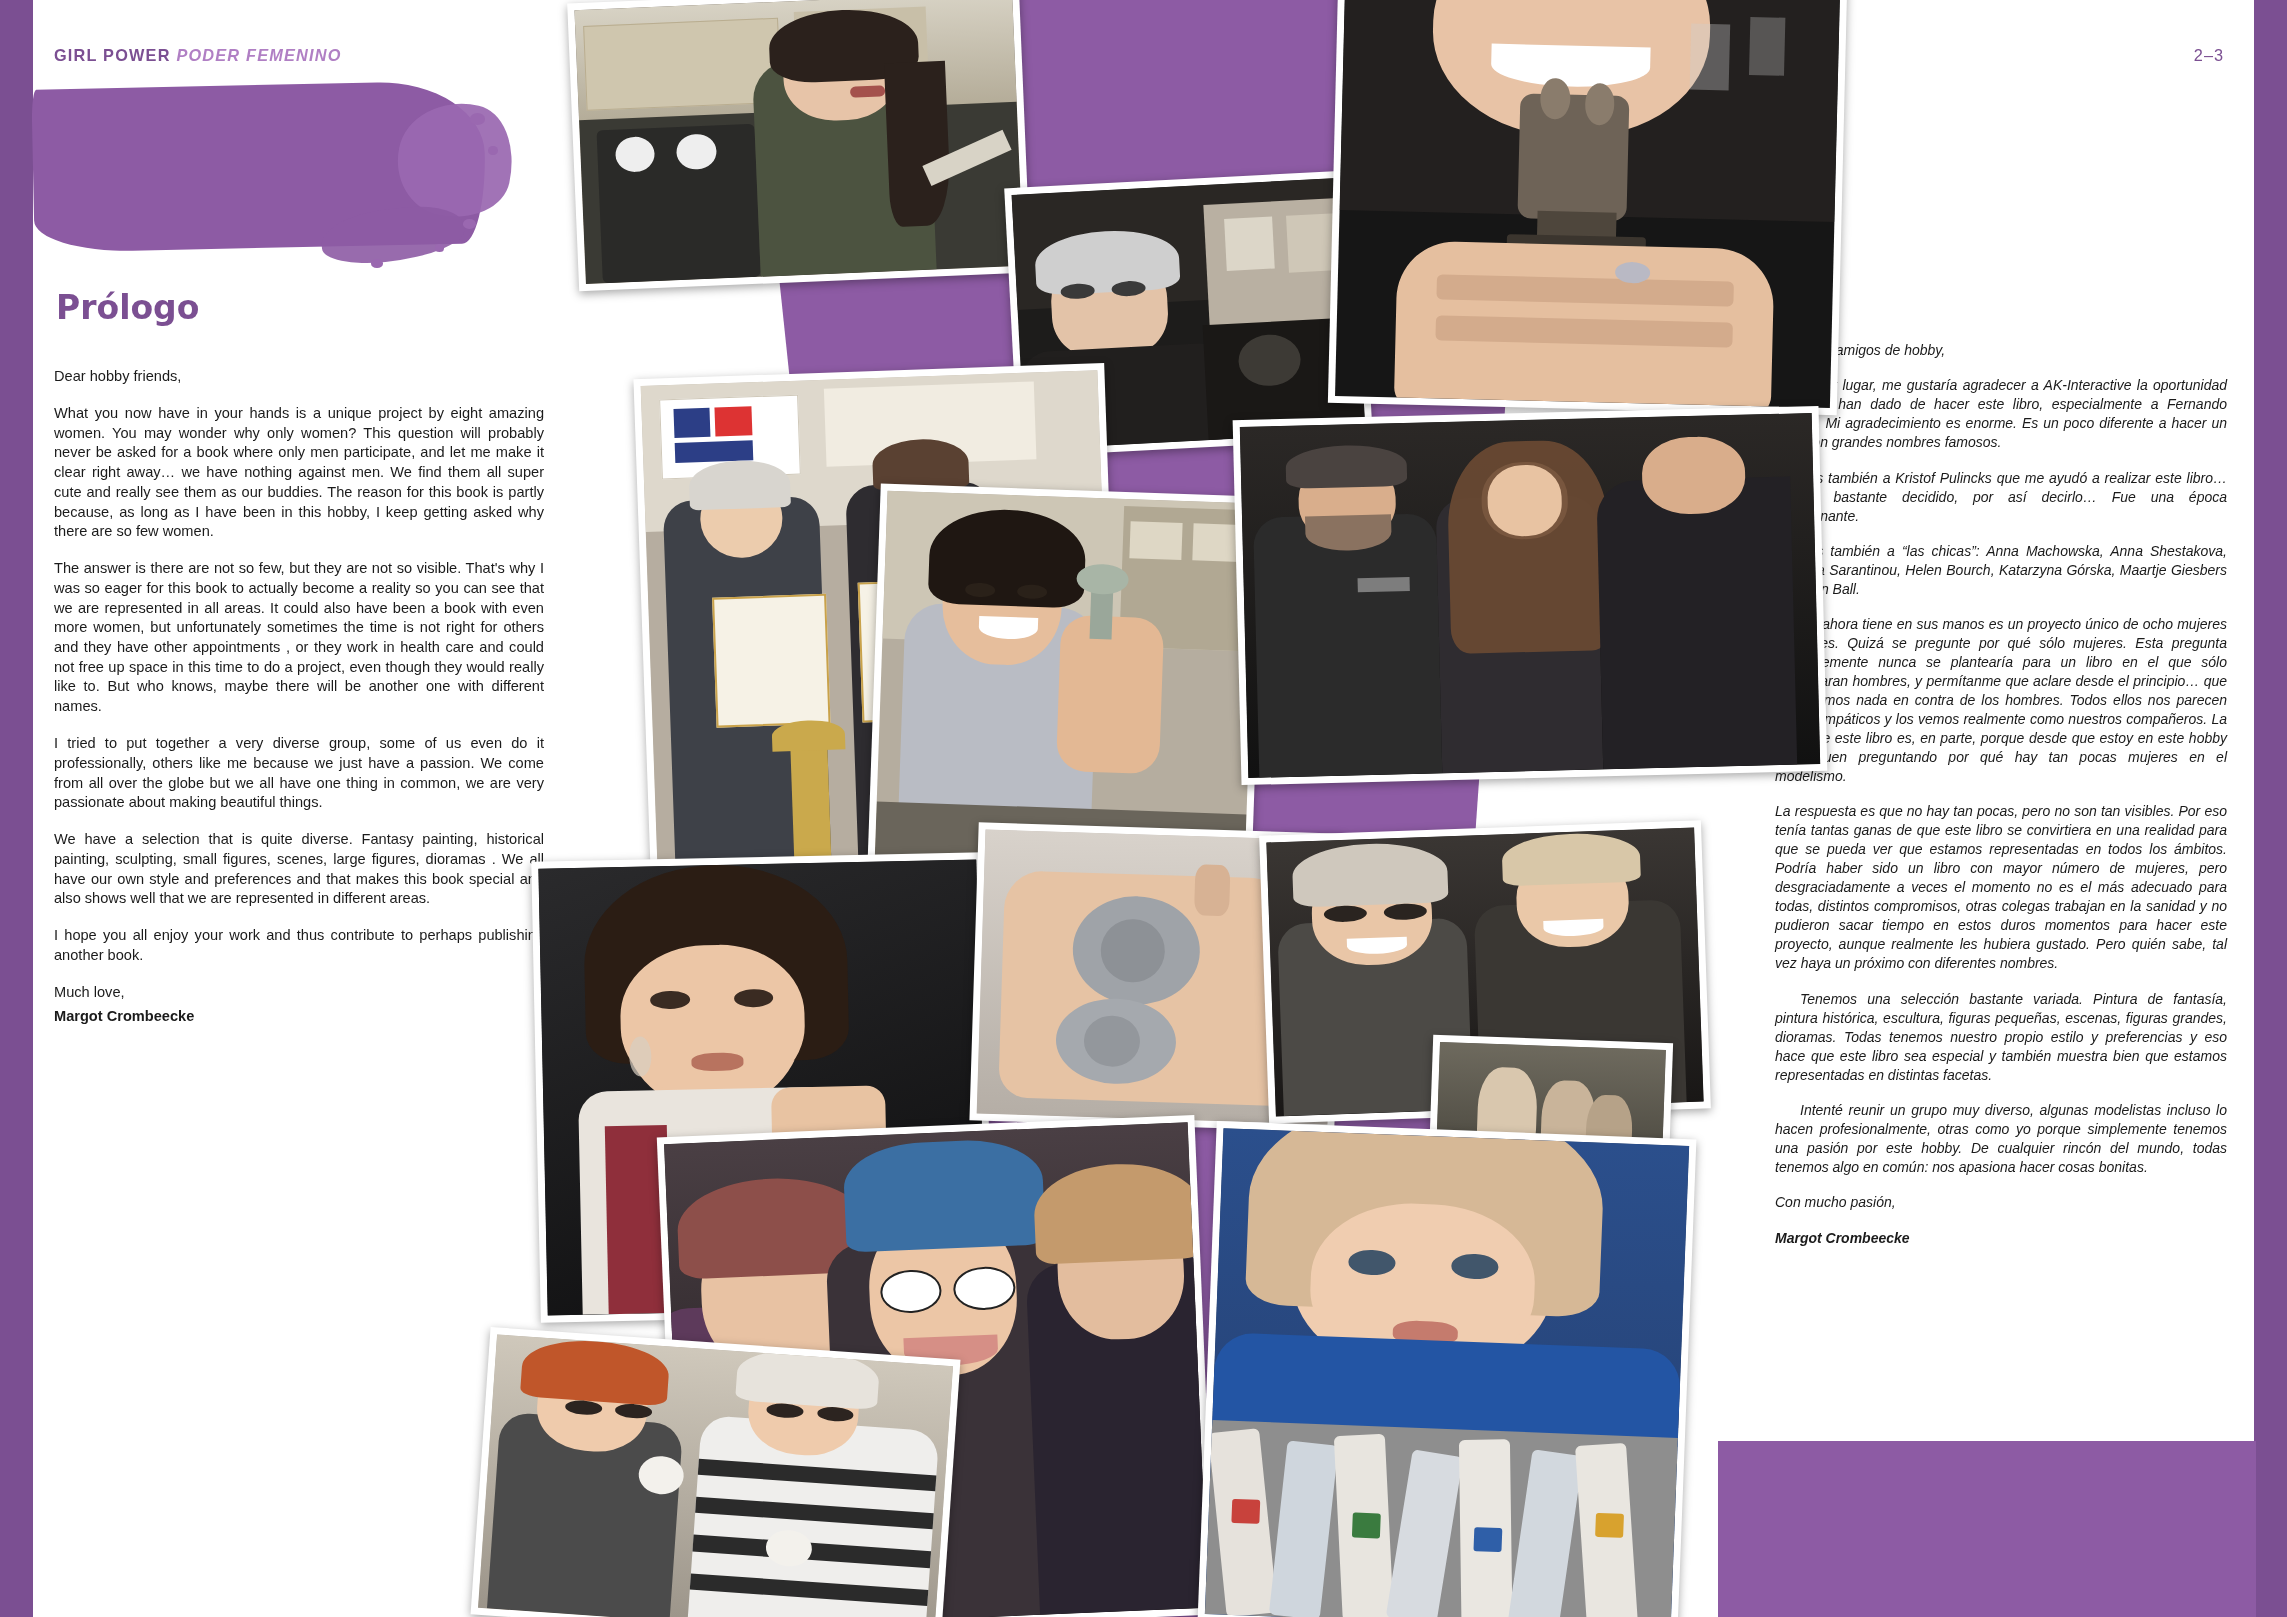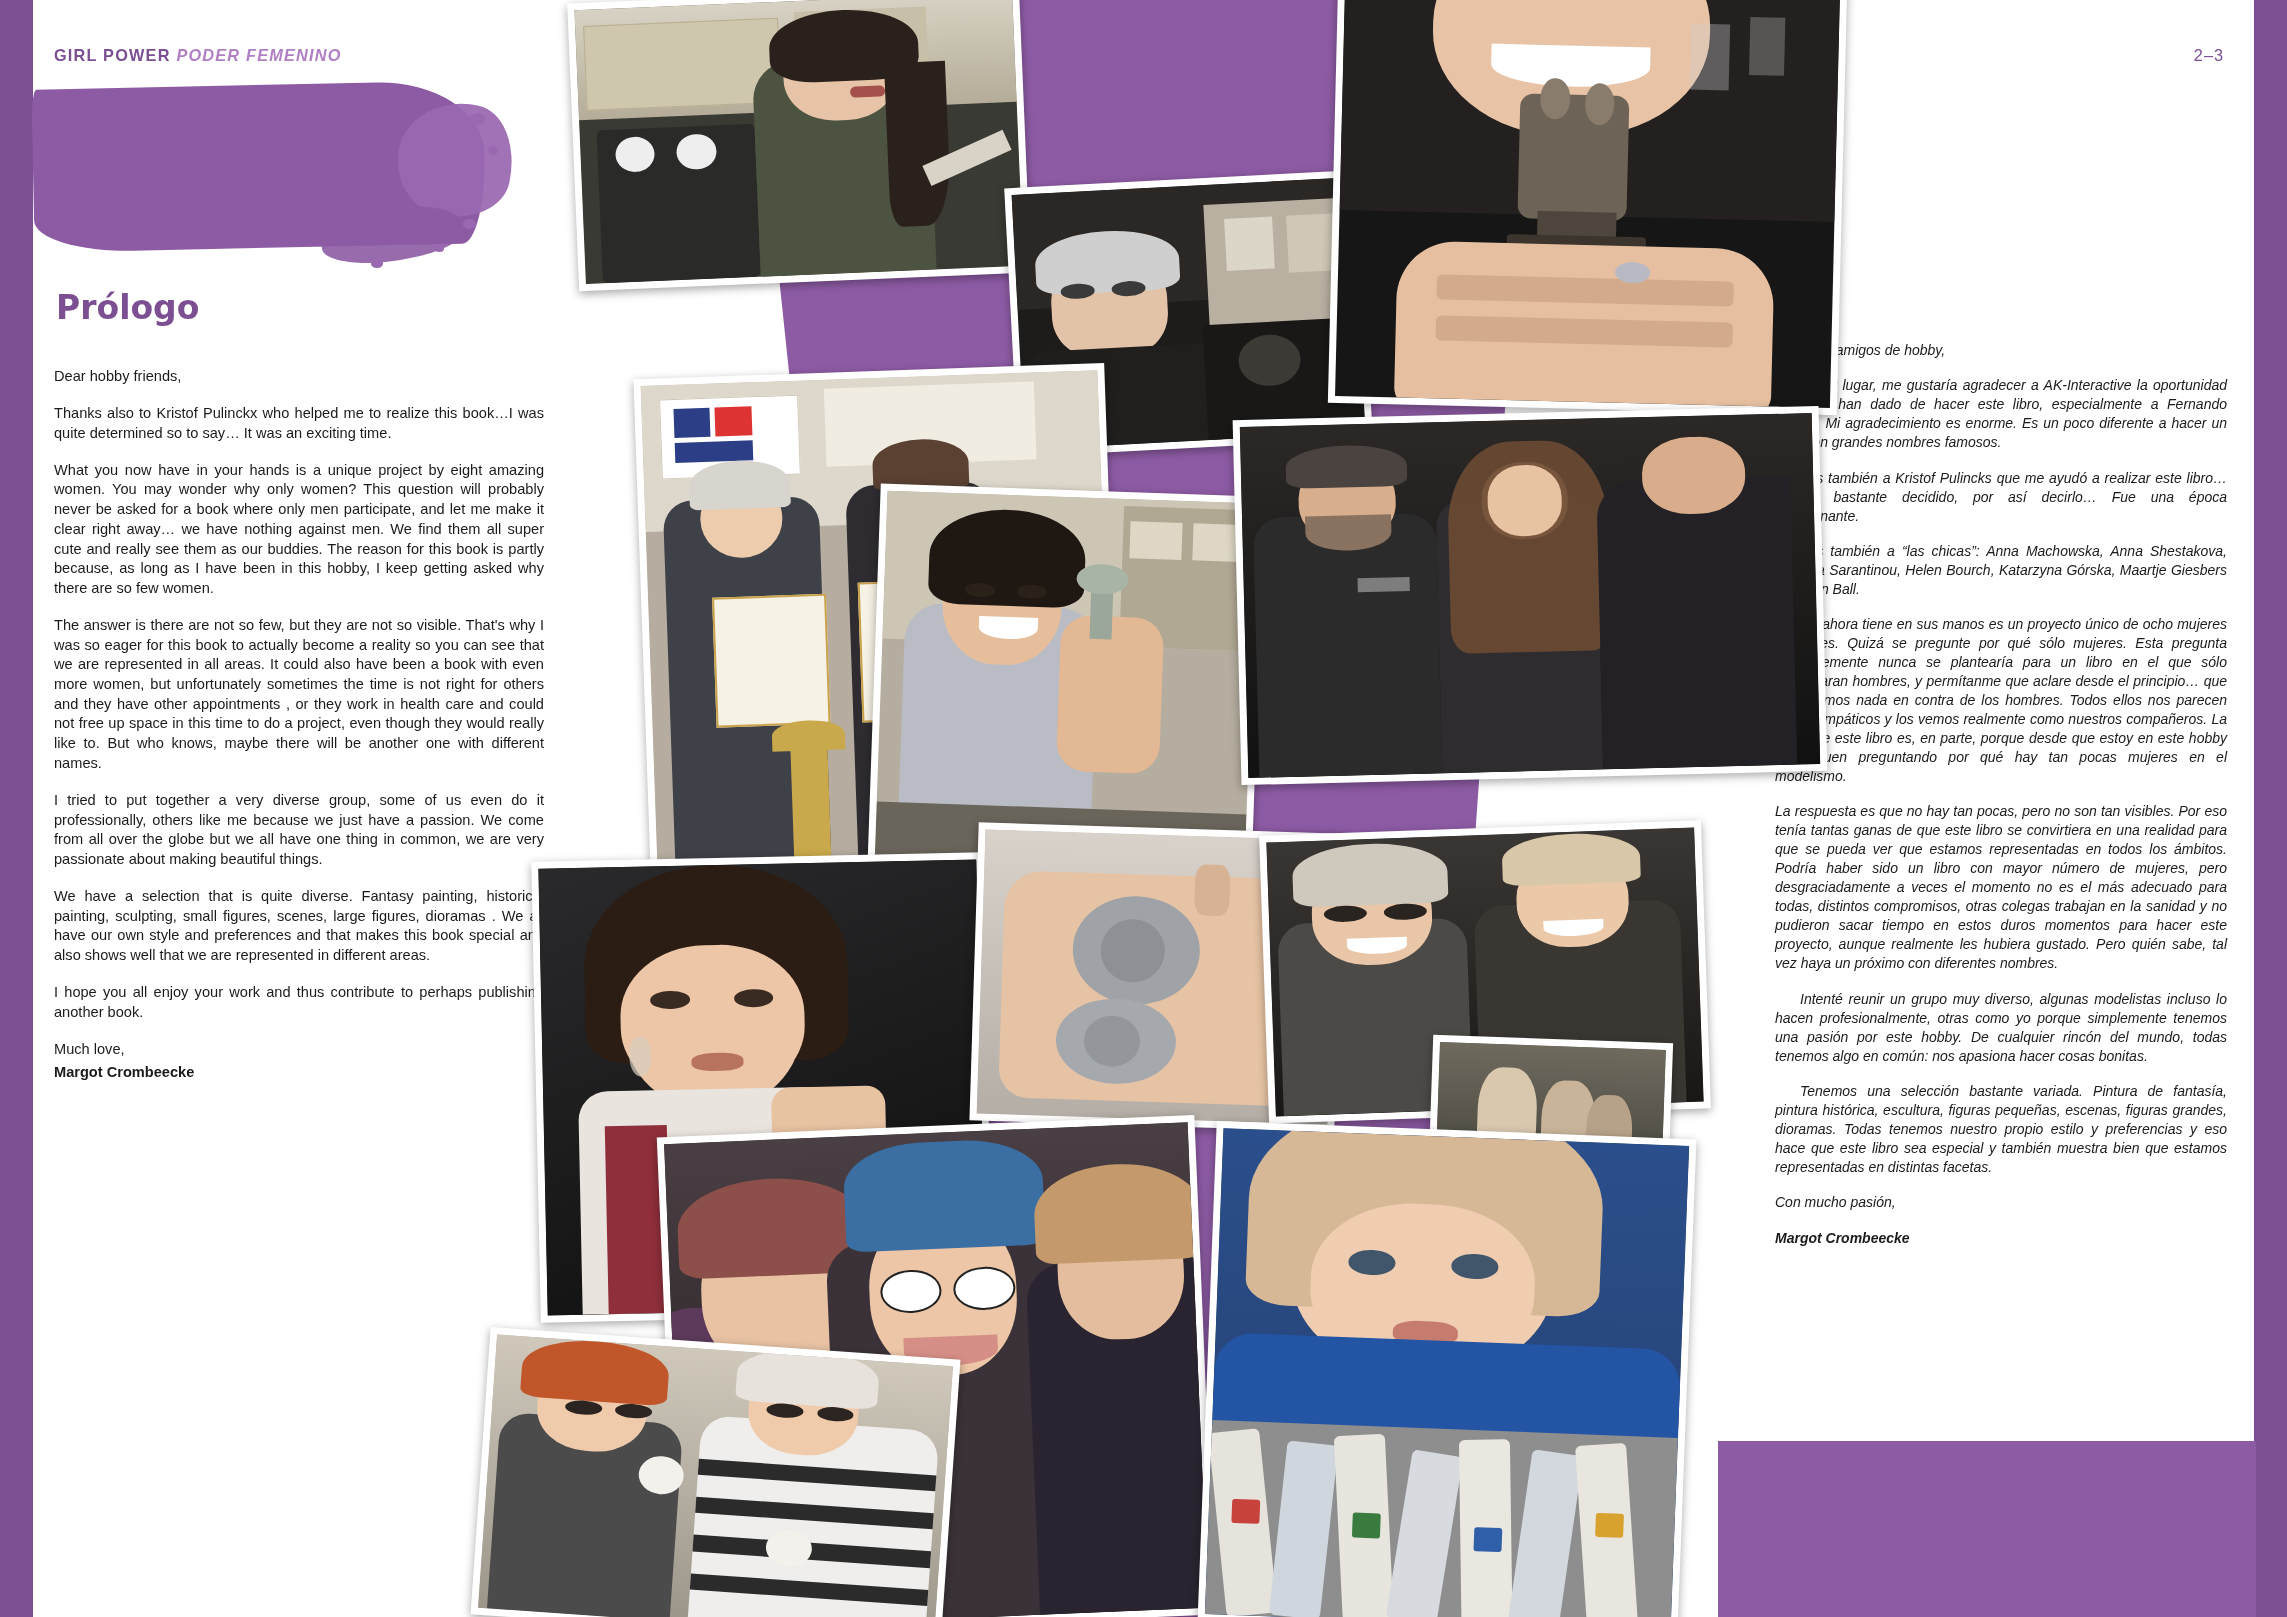--- a/index.html
+++ b/index.html
@@ -252,39 +252,38 @@
     <div class="speck" style="left:437px; top:38px; width:15.4px; height:11.5px;"></div>
     <div class="speck" style="left:455px; top:71px; width:9.6px; height:8.6px;"></div>
     <div class="speck" style="left:430px; top:144px; width:12.5px; height:9.6px;"></div>
     <div class="speck" style="left:402px; top:169px; width:8.6px; height:7.7px;"></div>
     <div class="speck" style="left:338px; top:184px; width:11.5px; height:8.6px;"></div>
   </div>
   <div class="prologo-word">Prólogo</div>
 
   <div class="col-en">
     <p>Dear hobby friends,</p>
-    <p>Thanks also to Kristof Pulinckx who helped me to realize this book…I was quite determined so to say… It was an exciting time.</p>
     <p>What you now have in your hands is a unique project by eight amazing women. You may wonder why only women? This question will probably never be asked for a book where only men participate, and let me make it clear right away… we have nothing against men. We find them all super cute and really see them as our buddies. The reason for this book is partly because, as long as I have been in this hobby, I keep getting asked why there are so few women.</p>
     <p>The answer is there are not so few, but they are not so visible. That's why I was so eager for this book to actually become a reality so you can see that we are represented in all areas. It could also have been a book with even more women, but unfortunately sometimes the time is not right for others and they have other appointments , or they work in health care and could not free up space in this time to do a project, even though they would really like to. But who knows, maybe there will be another one with different names.</p>
     <p>I tried to put together a very diverse group, some of us even do it professionally, others like me because we just have a passion. We come from all over the globe but we all have one thing in common, we are very passionate about making beautiful things.</p>
     <p>We have a selection that is quite diverse. Fantasy painting, historical painting, sculpting, small figures, scenes, large figures, dioramas . We all have our own style and preferences and that makes this book special and also shows well that we are represented in different areas.</p>
     <p>I hope you all enjoy your work and thus contribute to perhaps publishing another book.</p>
     <p class="tight">Much love,</p>
     <p class="sig">Margot Crombeecke</p>
   </div>
 
   <div class="col-es">
     <p>Queridos amigos de hobby,</p>
     <p>En primer lugar, me gustaría agradecer a AK-Interactive la oportunidad que nos han dado de hacer este libro, especialmente a Fernando Vallejo. Mi agradecimiento es enorme. Es un poco diferente a hacer un libro con grandes nombres famosos.</p>
     <p>Gracias también a Kristof Pulincks que me ayudó a realizar este libro… Estaba bastante decidido, por así decirlo… Fue una época emocionante.</p>
     <p>Gracias también a “las chicas”: Anna Machowska, Anna Shestakova, Georgia Sarantinou, Helen Bourch, Katarzyna Górska, Maartje Giesbers y Marion Ball.</p>
     <p>Lo que ahora tiene en sus manos es un proyecto único de ocho mujeres increíbles. Quizá se pregunte por qué sólo mujeres. Esta pregunta probablemente nunca se plantearía para un libro en el que sólo participaran hombres, y permítanme que aclare desde el principio… que no tenemos nada en contra de los hombres. Todos ellos nos parecen súper simpáticos y los vemos realmente como nuestros compañeros. La razón de este libro es, en parte, porque desde que estoy en este hobby me siguen preguntando por qué hay tan pocas mujeres en el modelismo.</p>
     <p>La respuesta es que no hay tan pocas, pero no son tan visibles. Por eso tenía tantas ganas de que este libro se convirtiera en una realidad para que se pueda ver que estamos representadas en todos los ámbitos. Podría haber sido un libro con mayor número de mujeres, pero desgraciadamente a veces el momento no es el más adecuado para todas, distintos compromisos, otras colegas trabajan en la sanidad y no pudieron sacar tiempo en estos duros momentos para hacer este proyecto, aunque realmente les hubiera gustado. Pero quién sabe, tal vez haya un próximo con diferentes nombres.</p>
+    <p class="indent">Tenemos una selección bastante variada. Pintura de fantasía, pintura histórica, escultura, figuras pequeñas, escenas, figuras grandes, dioramas. Todas tenemos nuestro propio estilo y preferencias y eso hace que este libro sea especial y también muestra bien que estamos representadas en distintas facetas.</p>
     <p class="indent">Intenté reunir un grupo muy diverso, algunas modelistas incluso lo hacen profesionalmente, otras como yo porque simplemente tenemos una pasión por este hobby. De cualquier rincón del mundo, todas tenemos algo en común: nos apasiona hacer cosas bonitas.</p>
-    <p class="indent">Tenemos una selección bastante variada. Pintura de fantasía, pintura histórica, escultura, figuras pequeñas, escenas, figuras grandes, dioramas. Todas tenemos nuestro propio estilo y preferencias y eso hace que este libro sea especial y también muestra bien que estamos representadas en distintas facetas.</p>
     <p class="tight">Con mucho pasión,</p>
     <p class="sig">Margot Crombeecke</p>
   </div>
 
   <div class="collage-bg">
     <div class="wedge-left"></div>
     <div class="wedge-bottom-left"></div>
     <div class="wedge-right"></div>
   </div>
 

